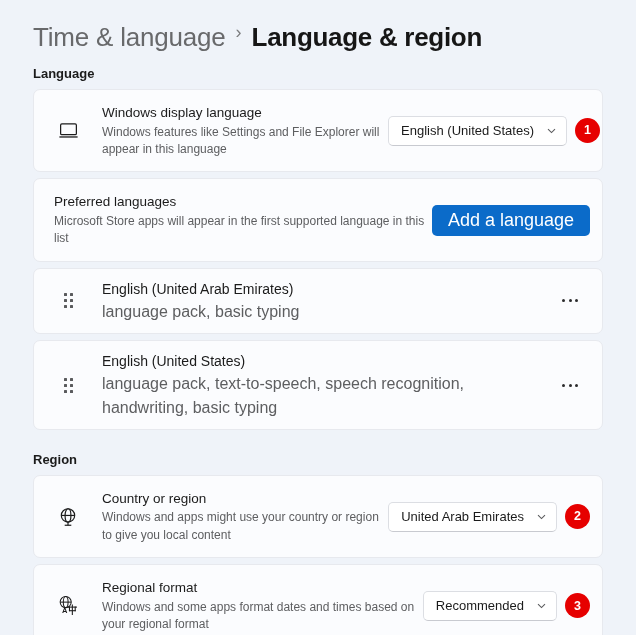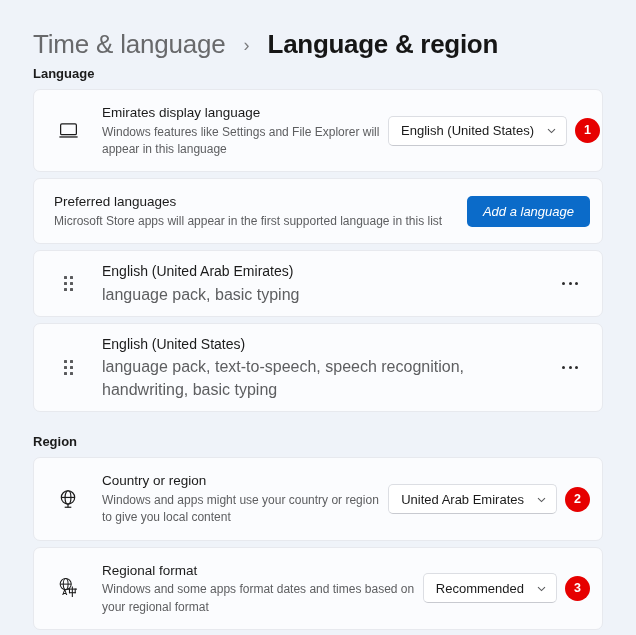--- a/index.html
+++ b/index.html
@@ -13,22 +13,22 @@
   body {
     background: #eff3f9;
     font-family: "Liberation Sans", sans-serif;
     color: #1b1b1b;
     -webkit-font-smoothing: antialiased;
   }
 
   
   .breadcrumb {
     display: flex;
-    align-items: center;
-    gap: 18px;
+    align-items: flex-start;
+    gap: 10px;
     padding: 22px 0 0 33px;
     height: 66px;
   }
   .crumb-parent {
     font-size: 26px;
     font-weight: 400;
     color: #68696b;
     letter-spacing: -0.2px;
   }
   .crumb-sep {
@@ -143,25 +143,24 @@
   .badge-clipped { margin-right: -10px; }
 
   
   .btn-primary {
     background: #0b6bc9;
     color: #ffffff;
     border: none;
     border-radius: 5px;
     height: 31px;
     padding: 0 16px;
-    font-size: 13px;
+    font-size: 18px;
     font-family: inherit;
     cursor: pointer;
     white-space: nowrap;
-    font-style: italic;
   }
 
   
   .lang-card {
     margin: 0 33px 6px 33px;
     background: #fbfcfe;
     border: 1px solid #e7e9ee;
     border-radius: 7px;
     display: flex;
     align-items: center;
@@ -226,21 +225,21 @@
 <div class="section-head">Language</div>
 
 <div class="card">
   <div class="card-icon">
     <svg width="21" height="21" viewBox="0 0 24 24" fill="none" stroke="#1b1b1b" stroke-width="1.4">
       <rect x="3" y="4.5" width="18" height="12.2" rx="1.4"></rect>
       <line x1="1.6" y1="19.4" x2="22.4" y2="19.4" stroke-width="1.5"></line>
     </svg>
   </div>
   <div class="card-text">
-    <div class="card-title">Emirates display language</div>
+    <div class="card-title">Windows display language</div>
     <div class="card-sub">Windows features like Settings and File Explorer will appear in this language</div>
   </div>
   <div class="card-right">
     <div class="dropdown">
       <span>English (United States)</span>
       <span class="chev">
         <svg width="11" height="11" viewBox="0 0 12 12" fill="none" stroke="#5b5c5e" stroke-width="1.2">
           <polyline points="2.2,4.4 6,8.2 9.8,4.4"></polyline>
         </svg>
       </span>

